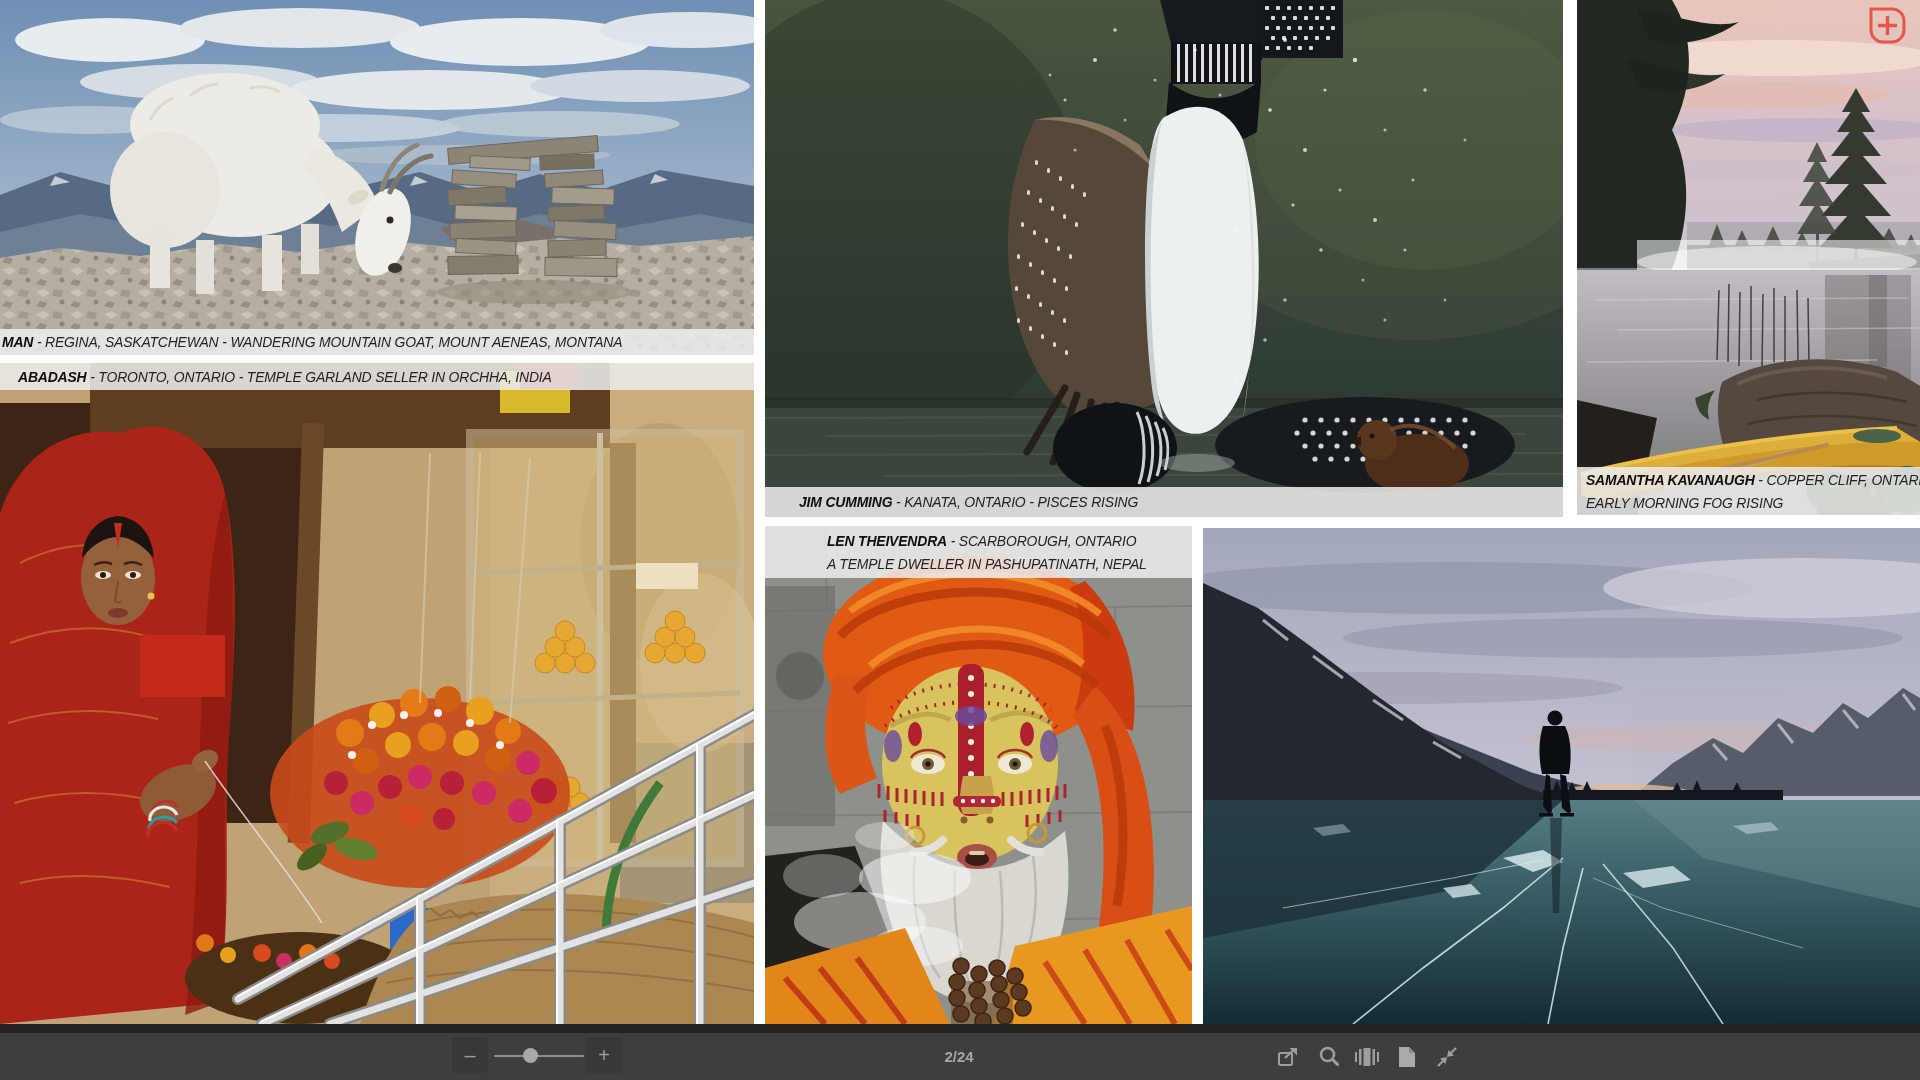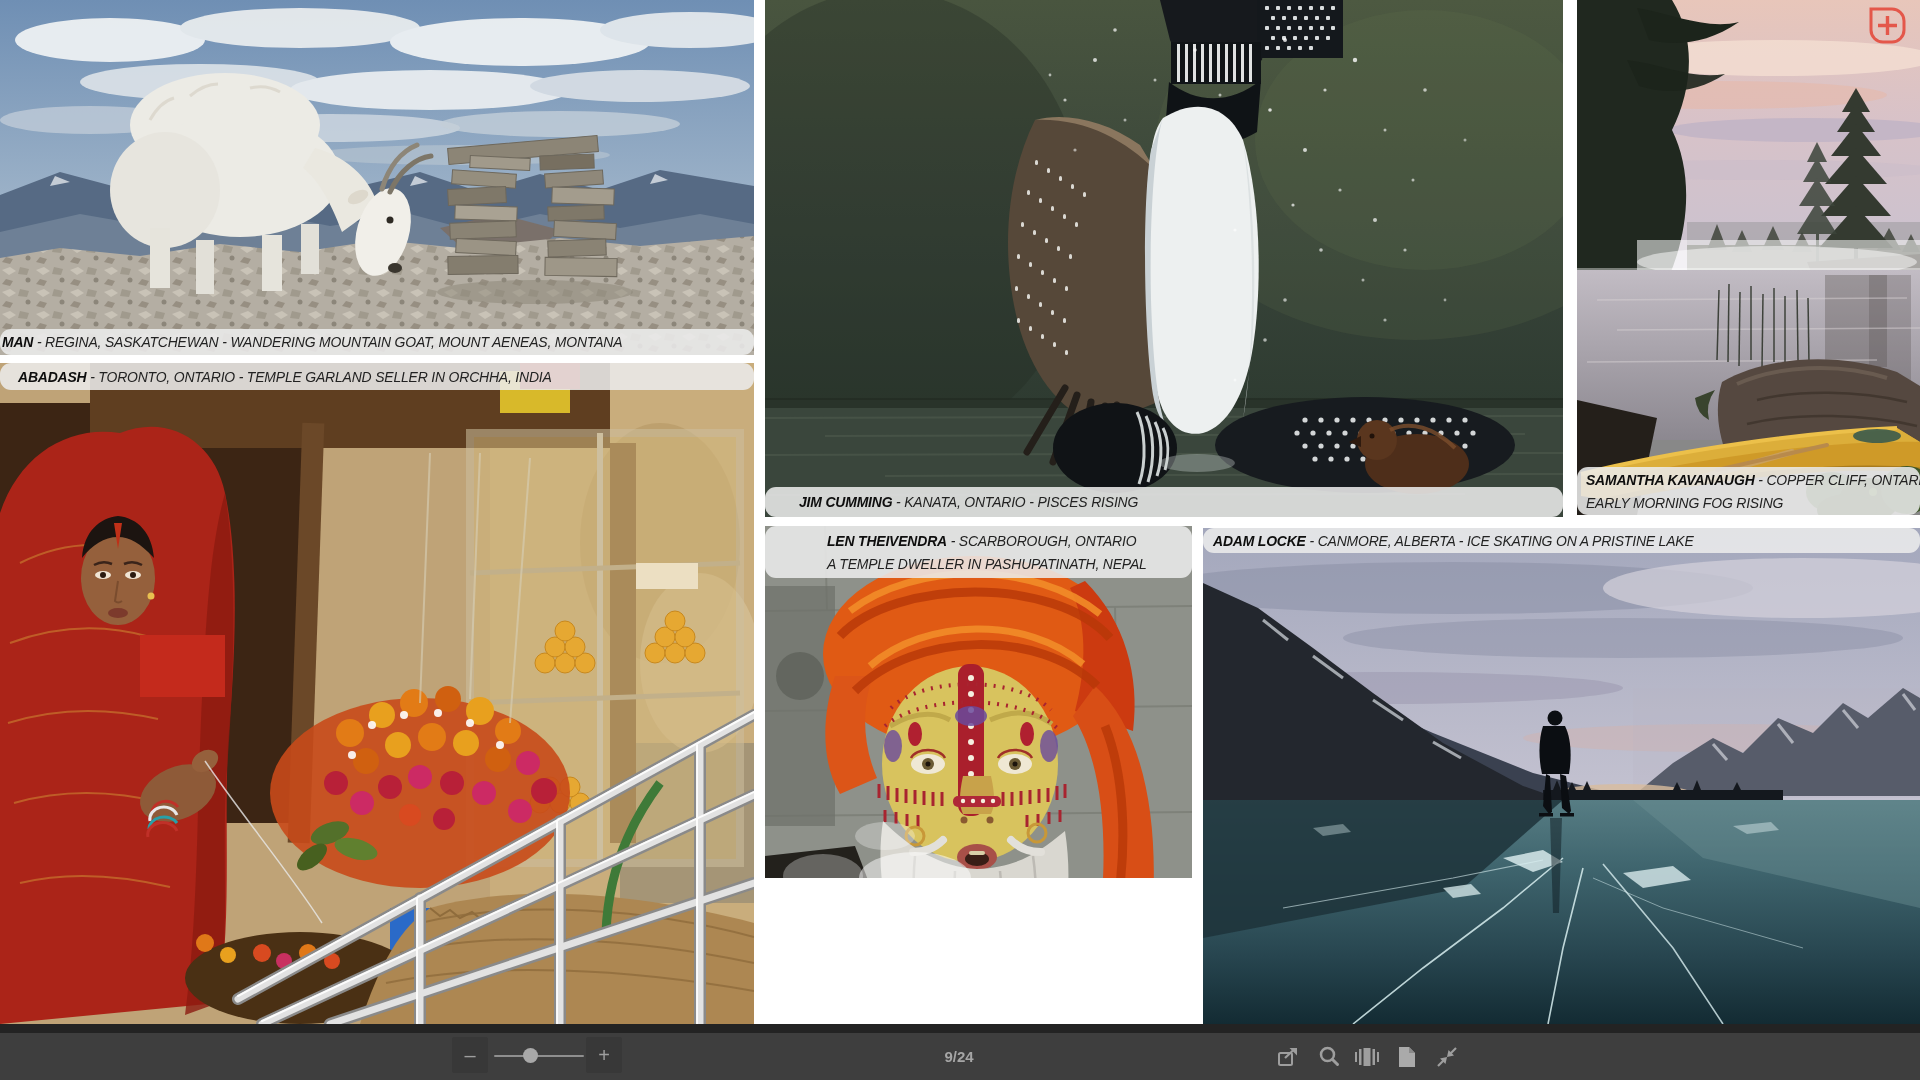--- a/index.html
+++ b/index.html
@@ -1,21 +1,21 @@
 <!DOCTYPE html>
 <html><head>
 <meta charset="utf-8">
 <style>
   html,body{margin:0;padding:0;background:#ffffff;}
   #page{position:relative;width:1920px;height:1080px;background:#ffffff;overflow:hidden;
         font-family:"Liberation Sans",sans-serif;}
   .photo{position:absolute;overflow:hidden;background:#888;}
   .photo svg{display:block;}
   .cap{position:absolute;left:0;right:0;background:rgba(236,236,236,0.87);
-       display:flex;align-items:center;overflow:hidden;border-radius:11px;}
+       display:flex;align-items:center;overflow:hidden;}
   .cap-inner{transform:scaleX(0.9);transform-origin:0 50%;white-space:nowrap;
        font-style:italic;font-size:15.5px;color:#222;letter-spacing:-0.2px;}
   .cap-inner .nm{font-weight:700;color:#0e0e0e;}
   .cap-inner .sep{white-space:pre;}
   .cap.two{flex-direction:column;align-items:flex-start;justify-content:center;}
   .cap.two .cap-inner{line-height:23px;}
   
   #toolbar-shadow{position:absolute;left:0;top:1024px;width:1920px;height:9px;background:#232323;}
   #toolbar{position:absolute;left:0;top:1033px;width:1920px;height:47px;background:#3e3e3e;}
   .tb-btn{position:absolute;width:36px;height:36px;top:1037px;background:#383838;border-radius:2px;
@@ -496,21 +496,21 @@
           <circle cx="470" cy="230" r="1.6" opacity="0.6"></circle>
           <circle cx="500" cy="340" r="1.8" opacity="0.6"></circle>
           <circle cx="470" cy="380" r="1.5" opacity="0.5"></circle>
       </g>
     </svg>
     <div class="cap" style="bottom:0;height:30px;padding-left:34px">
       <div class="cap-inner"><span class="nm">JIM CUMMING</span><span class="sep"> - </span><span>KANATA, ONTARIO</span><span class="sep"> - </span><span>PISCES RISING</span></div>
     </div>
   </div>
 
-  <div class="photo" style="left:765px;top:526px;width:427px;height:352px">
+  <div class="photo" style="left:765px;top:526px;width:427px;height:498px">
     <svg width="427" height="498" viewBox="0 0 427 498">
       <rect width="427" height="498" fill="#8e918a"></rect>
       <g stroke="#74776f" stroke-width="2" opacity="0.6">
         <line x1="0" y1="85" x2="427" y2="80"></line>
           <line x1="0" y1="185" x2="427" y2="180"></line>
         <line x1="0" y1="290" x2="427" y2="286"></line>
           <line x1="0" y1="395" x2="427" y2="392"></line>
         <line x1="60" y1="0" x2="62" y2="85"></line>
           <line x1="350" y1="80" x2="352" y2="180"></line>
       </g>
@@ -825,23 +825,20 @@
       <path d="M347,290 L359,290 L356,385 L350,385 Z" fill="#0e1a20" opacity="0.5"></path>
       <g fill="#0b0e12">
         <circle cx="352" cy="190" r="7.5"></circle>
         <path d="M340,198 C336,210 335,228 339,246 L366,246 C369,228 368,210 362,198 Z"></path>
         <path d="M343,246 L340,278 L346,286 L349,284 L347,248 Z"></path>
         <path d="M357,246 L359,280 L366,286 L368,283 L363,248 Z"></path>
         <rect x="336" y="285" width="14" height="3.5"></rect>
         <rect x="357" y="285" width="14" height="3.5"></rect>
       </g>
     </svg>
-    <div class="cap" style="top:0;height:25px;padding-left:10px">
-      <div class="cap-inner"><span class="nm">ADAM LOCKE</span><span class="sep"> - </span><span>CANMORE, ALBERTA</span><span class="sep"> - </span><span>ICE SKATING ON A PRISTINE LAKE</span></div>
-    </div>
   </div>
 
   <div id="add-btn">
     <svg width="37" height="37" viewBox="0 0 37 37">
       <path d="M2,2 H23 A12,12 0 0 1 35,14 V23 A12,12 0 0 1 23,35 H14 A12,12 0 0 1 2,23 Z" fill="none" stroke="#e4574a" stroke-width="3"></path>
       <path d="M18.5,9 V28 M9,18.5 H28" stroke="#e4574a" stroke-width="3.4"></path>
     </svg>
   </div>
 
   <div id="toolbar-shadow"></div>
@@ -849,21 +846,21 @@
 
   <div class="tb-btn" style="left:452px">
       <span>–</span>
     </div>
   <div id="zoom-track"></div>
   <div id="zoom-handle"></div>
   <div class="tb-btn" style="left:586px">
       <span>+</span>
     </div>
 
-  <div id="page-indicator">9/24</div>
+  <div id="page-indicator">2/24</div>
 
   <div class="icon-btn" style="left:1272px">
     <svg width="26" height="26" viewBox="0 0 26 26">
       <rect x="4" y="9" width="13" height="12" rx="1.5" fill="none" stroke="#9e9e9e" stroke-width="2"></rect>
       <path d="M10 14 L19 5.5" stroke="#9e9e9e" stroke-width="2.2"></path>
       <path d="M14.5 4 h7.5 v7.5 z" fill="#9e9e9e"></path>
     </svg>
   </div>
   <div class="icon-btn" style="left:1313px">
     <svg width="26" height="26" viewBox="0 0 26 26">

